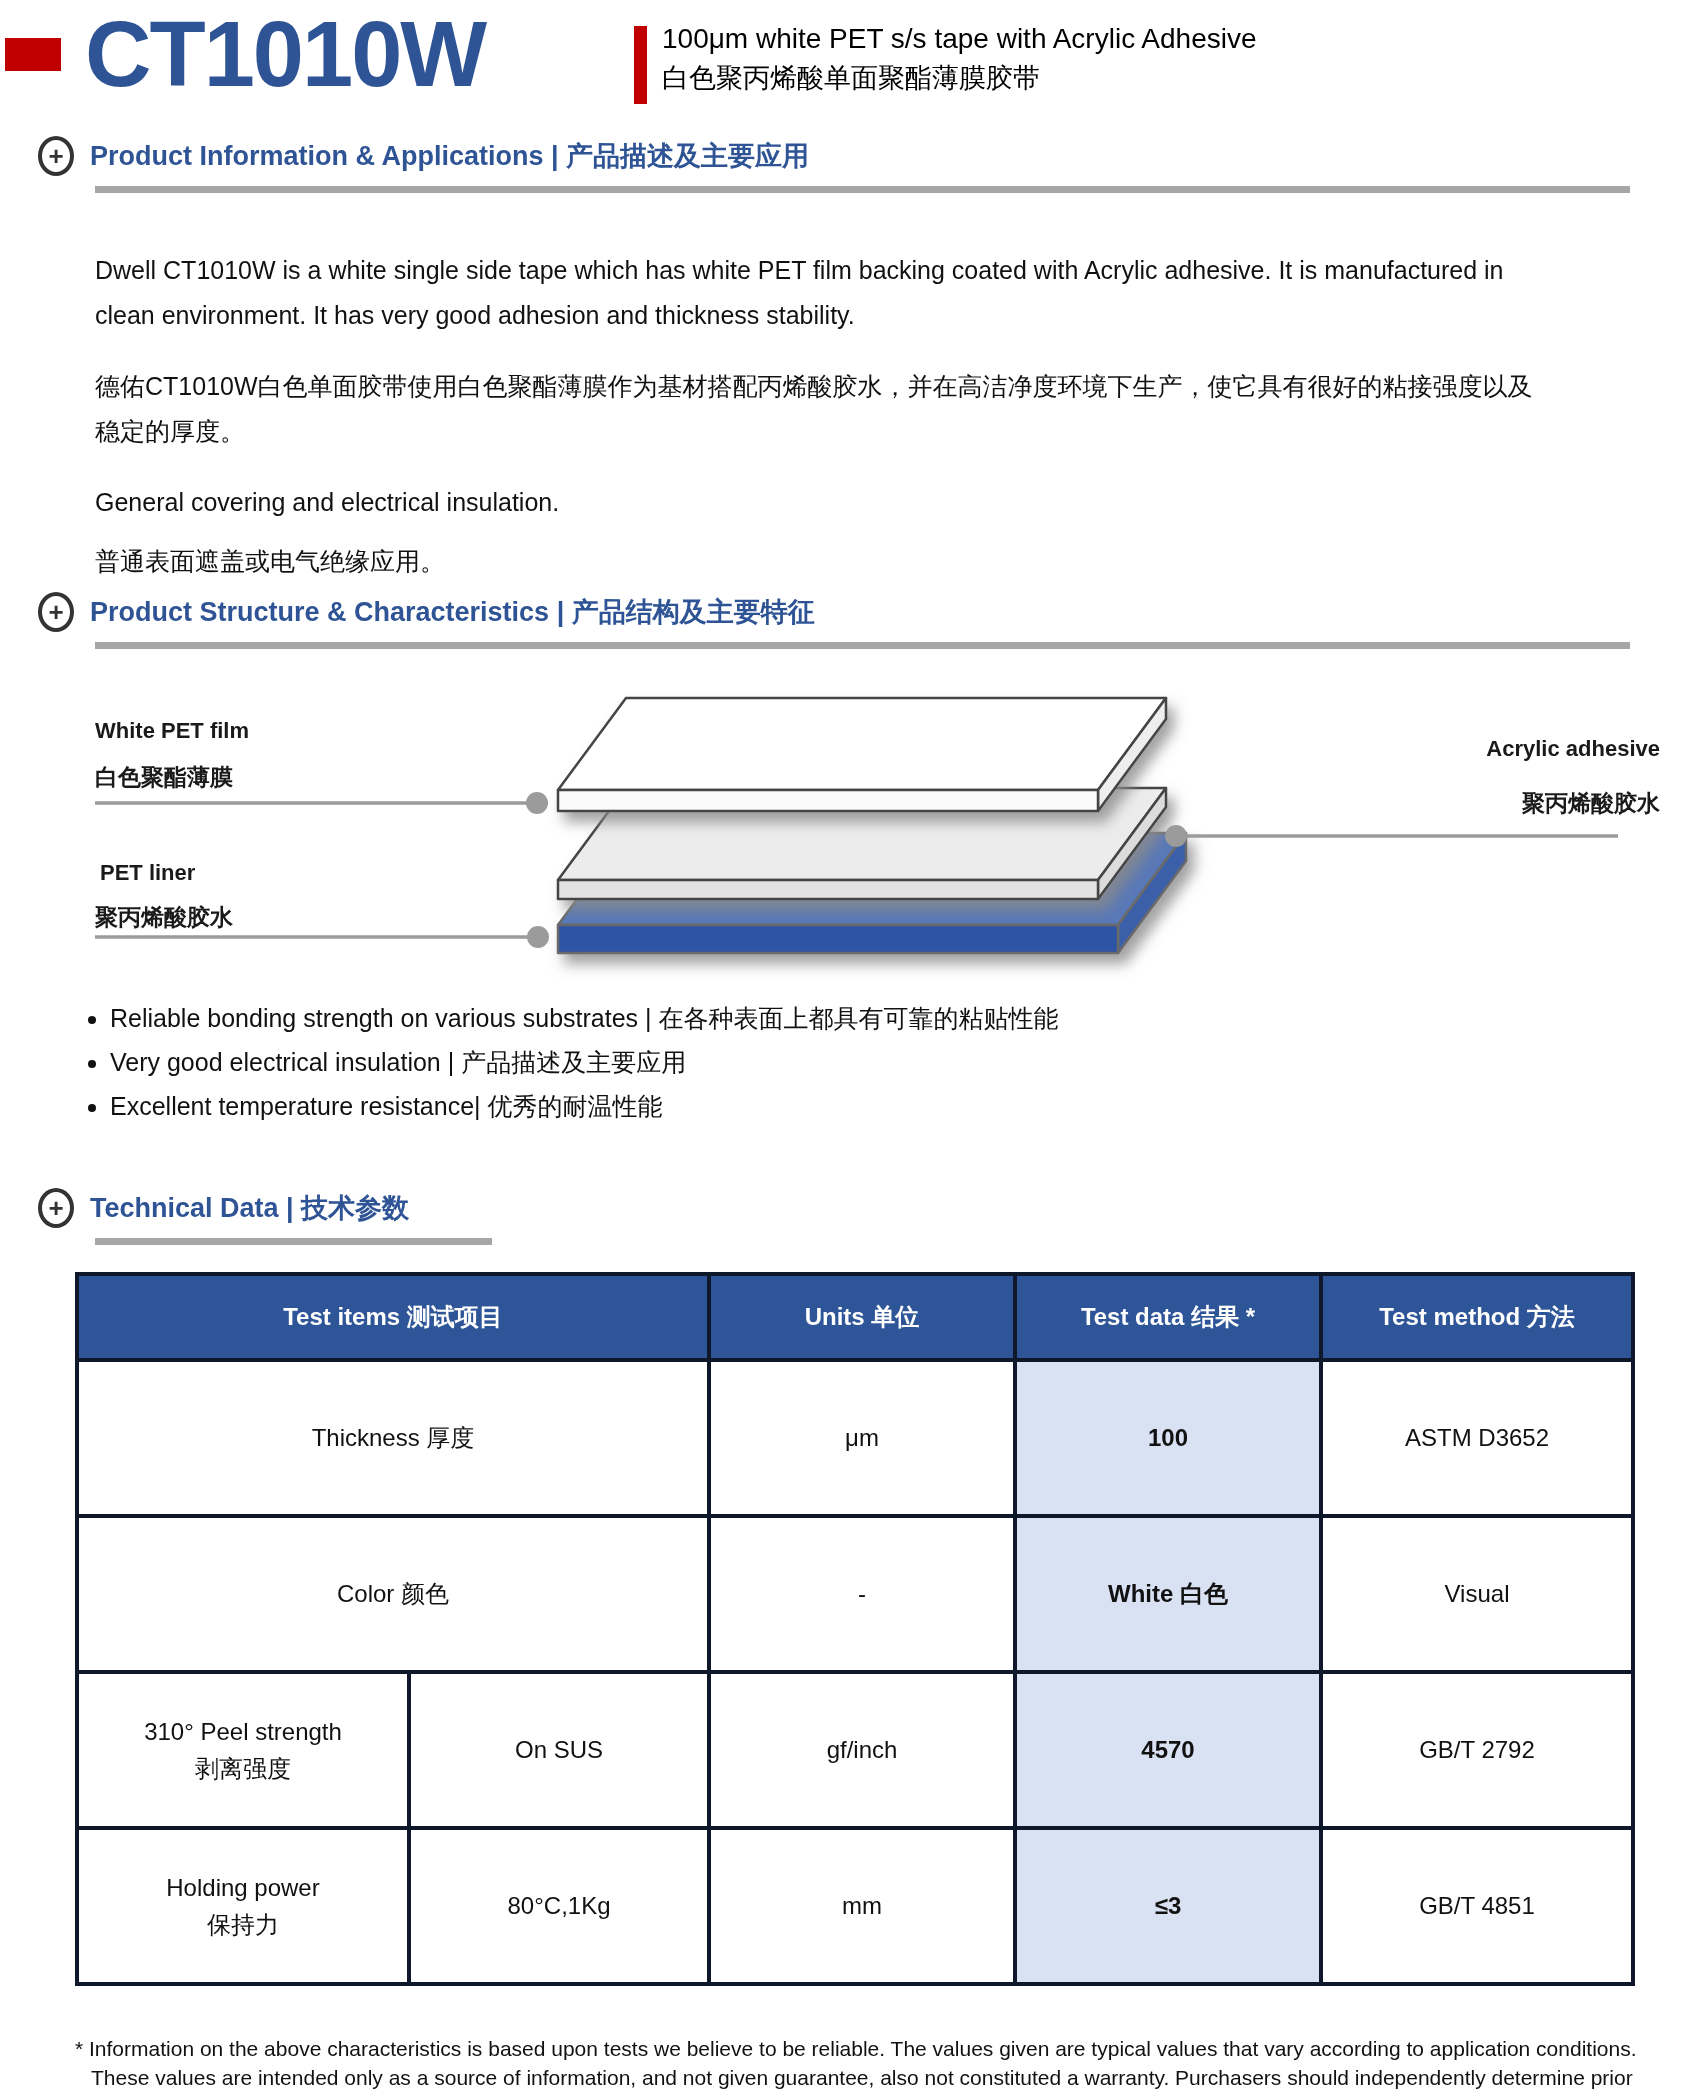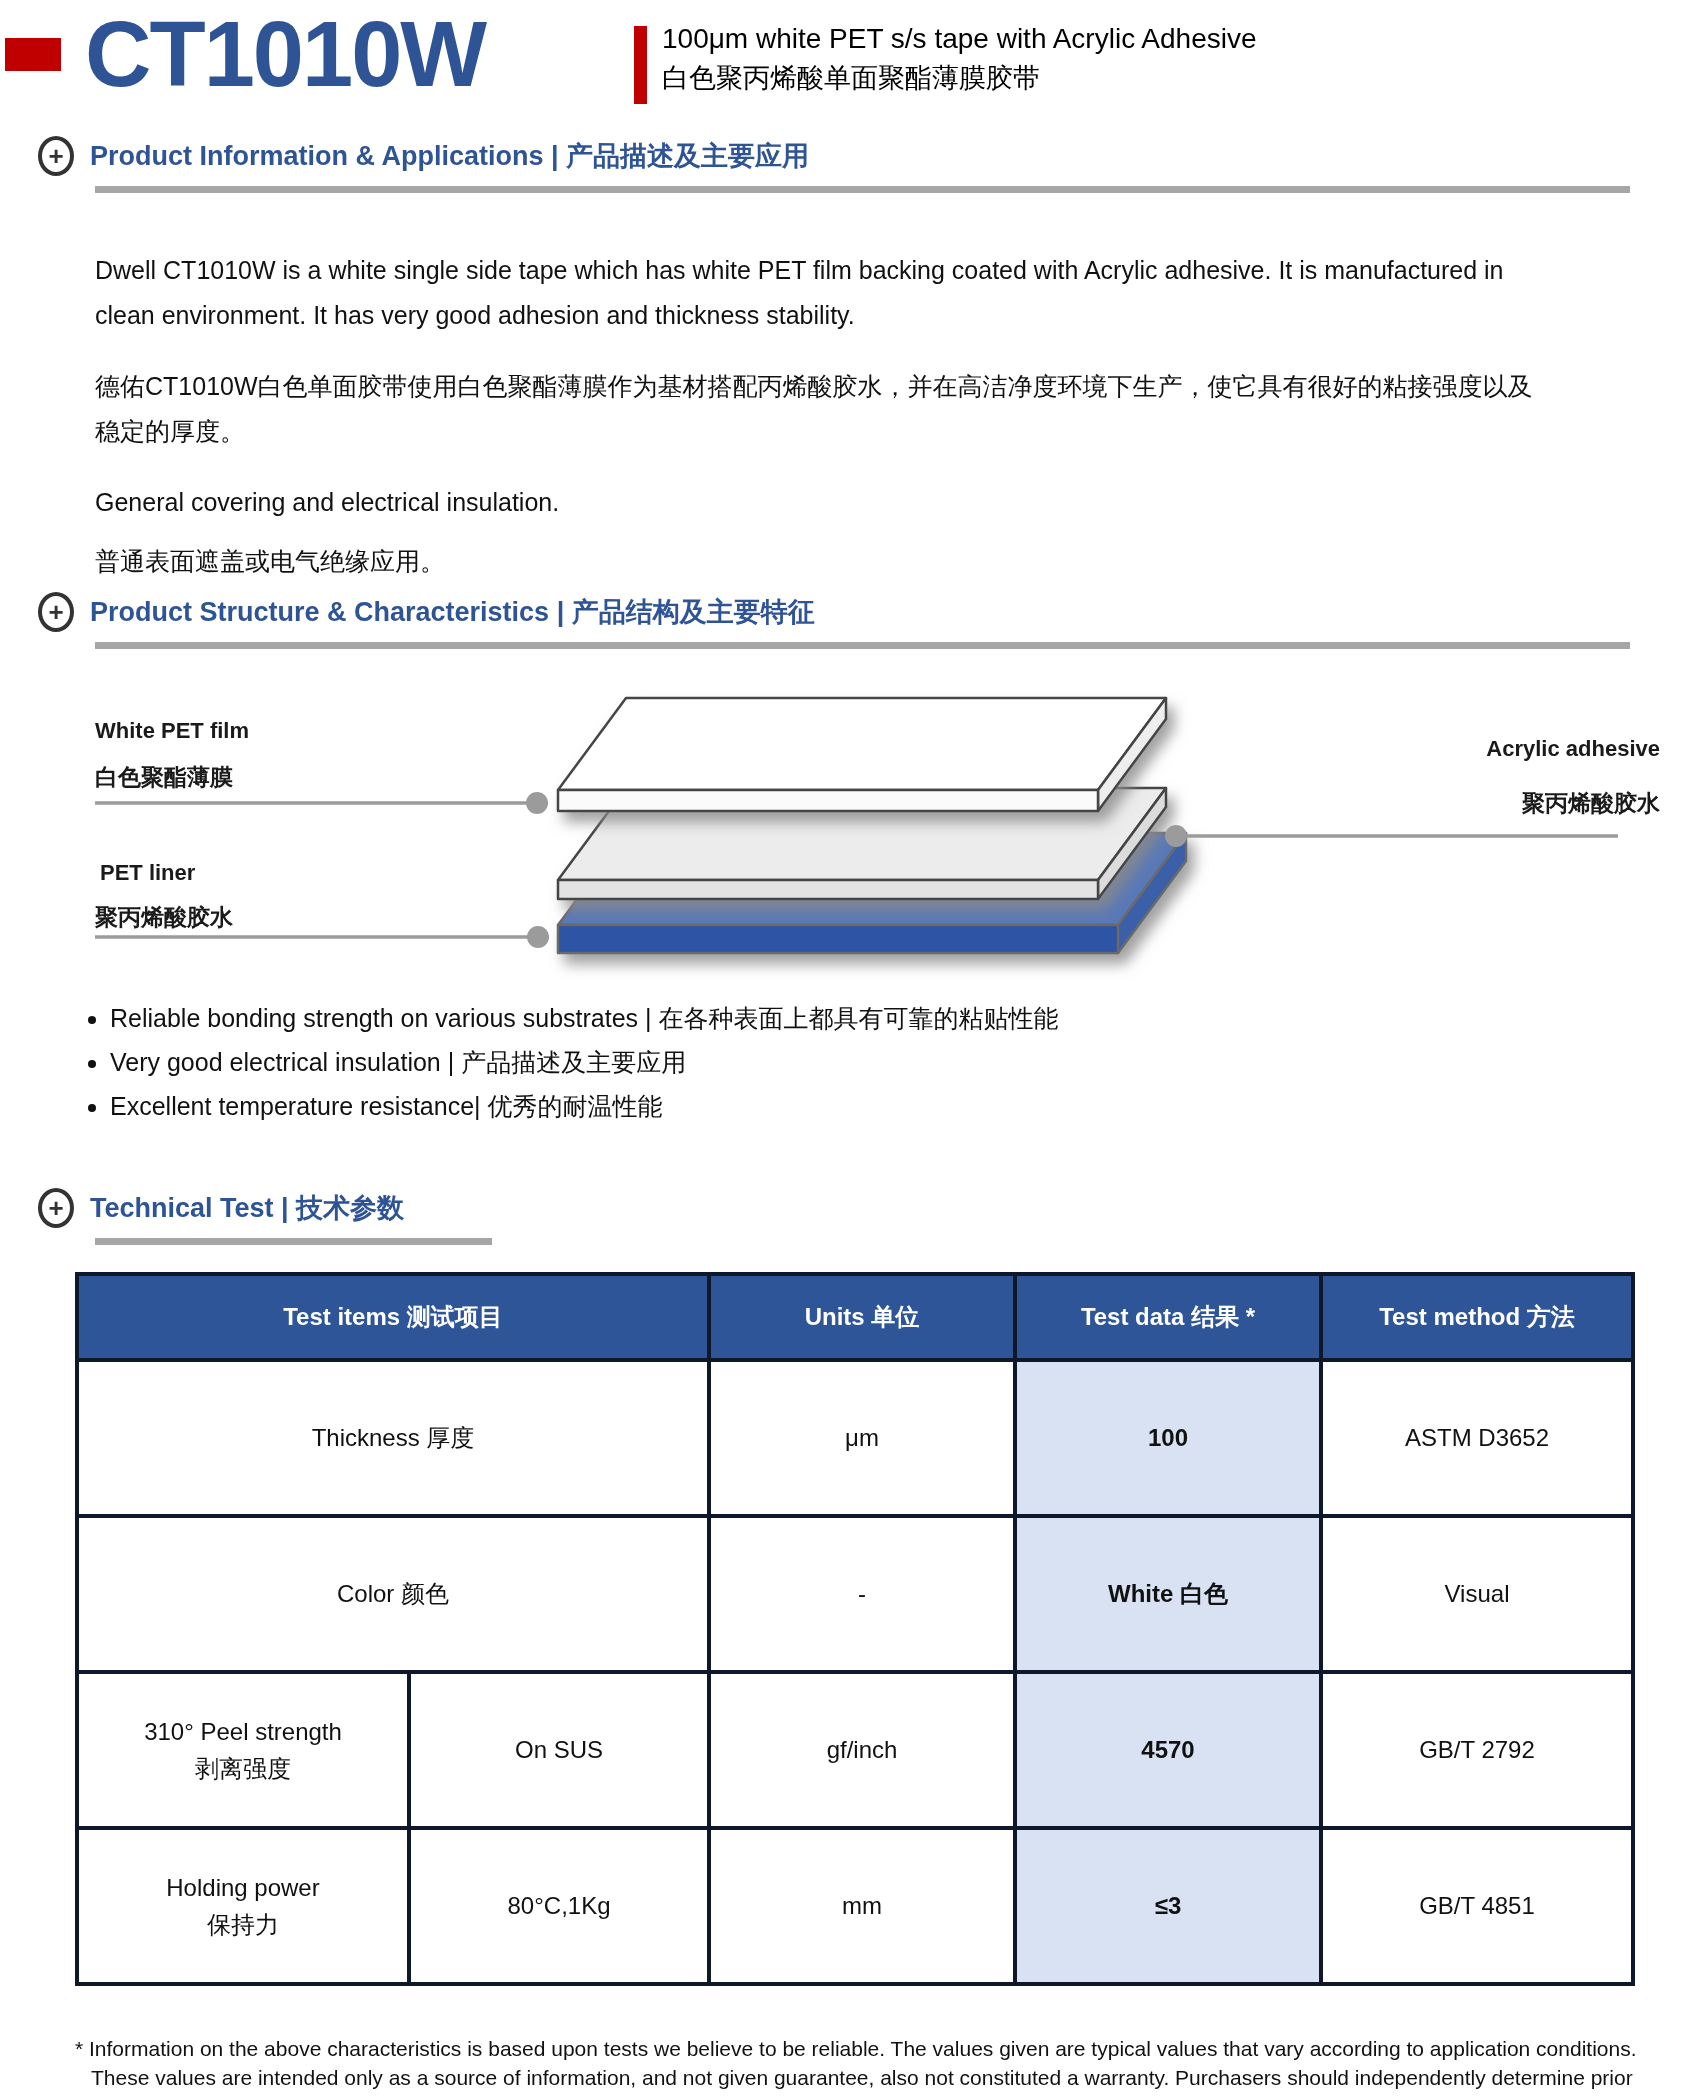--- a/index.html
+++ b/index.html
@@ -131,21 +131,21 @@
 
 <ul class="bullets">
   <li>Reliable bonding strength on various substrates | 在各种表面上都具有可靠的粘贴性能</li>
   <li>Very good electrical insulation | 产品描述及主要应用</li>
   <li>Excellent temperature resistance| 优秀的耐温性能</li>
 </ul>
 
 <section class="sec" style="top:1188px;">
   <div class="sec-head">
     <span class="plus-icon">+</span>
-    <h2 class="sec-title">Technical Test | 技术参数</h2>
+    <h2 class="sec-title">Technical Data | 技术参数</h2>
   </div>
   <div class="rule short"></div>
 </section>
 
 <table class="tech-table">
   <colgroup>
     <col style="width:332px">
       <col style="width:300px">
       <col style="width:306px">
       <col style="width:306px">

